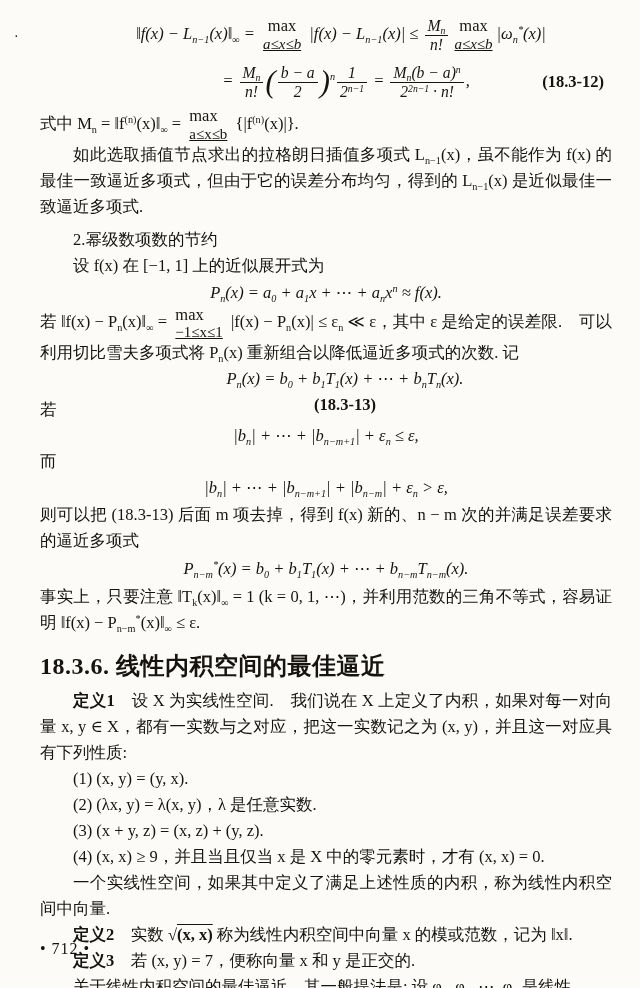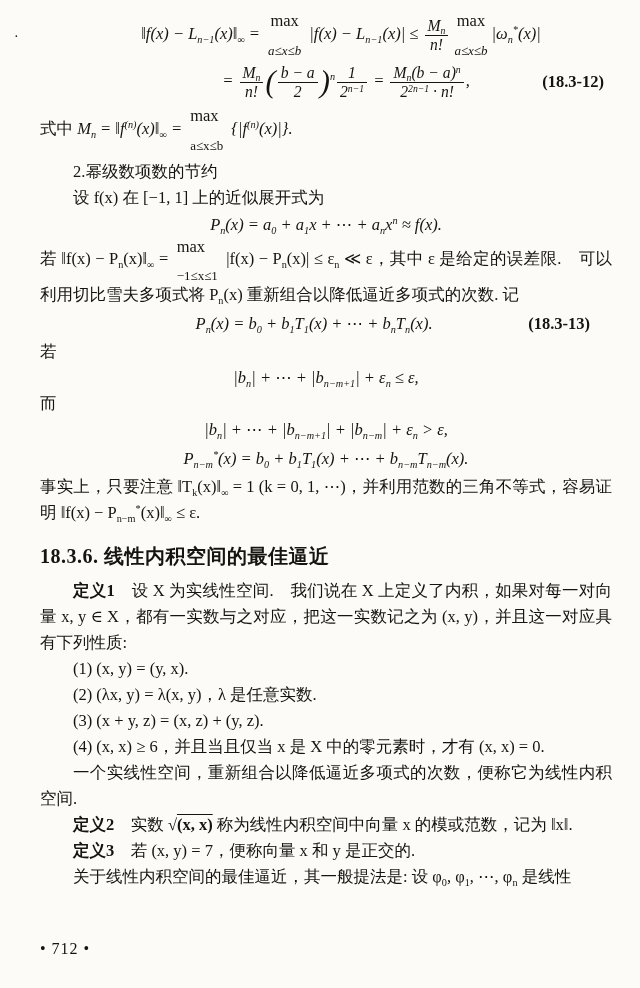--- a/index.html
+++ b/index.html
@@ -9,46 +9,46 @@
     background:#fcfbf8;
     color:#17140f;
     font-family:"Liberation Serif","DejaVu Serif","DejaVu Sans",serif;
     font-size:16.5px;line-height:26px;
     box-sizing:border-box;
     padding:12px 28px 0 40px;
     overflow:hidden;
   }
   p{margin:0;text-align:justify;}
   .indent{text-indent:2em;}
-  .mi{font-style:italic;}
+  .mi{}
   .disp{display:flex;align-items:center;white-space:nowrap;font-style:italic;}
   .disp .mid{flex:1;text-align:center;}
   .frac{display:inline-block;vertical-align:middle;line-height:1.12;font-size:0.95em;margin:0 2px;}
   .frac .num{display:block;padding:0 3px;}
   .frac .den{display:block;border-top:1.4px solid #17140f;padding:0 3px;}
   .limop{display:inline-block;vertical-align:middle;line-height:1;margin:0 4px;}
   .limop .op{display:block;font-style:normal;}
-  .limop .lim{display:block;font-size:13px;margin-top:14px;}
+  .limop .lim{display:block;font-size:15px;margin-top:2px;text-decoration:underline;}
   .bp{font-size:1.85em;vertical-align:middle;line-height:0;font-weight:300;}
   sub,sup{font-size:0.62em;line-height:0;}
   sub{vertical-align:-0.35em;}
   sup{vertical-align:0.55em;}
   .ovl{text-decoration:overline;font-weight:bold;}
   .eqnum{font-weight:bold;font-style:normal;text-align:center;}
   .noise-dot{position:absolute;left:14px;top:24px;font-size:14px;}
   .eq1{height:42px;margin-top:2px;padding-left:30px;}
   .eq2{height:52px;padding:0 8px 0 110px;}
   .where-line{line-height:30px;white-space:nowrap;}
   .sub-heading{font-weight:normal;margin-top:7px;}
   .eqrow-pn{height:28px;}
-  .eqrow-13{height:32px;padding:0 22px 0 60px;}
+  .eqrow-13{height:32px;padding:0 22px 0 60px;flex-direction:column;}
   .standalone{line-height:23px;}
   .ineq{height:29px;}
   .eqrow-pstar{height:30px;}
-  .section-heading{font-size:20px;font-weight:bold;line-height:26px;margin:17px 0 9px;letter-spacing:0.5px;}
+  .section-heading{font-size:24px;font-weight:bold;line-height:26px;margin:17px 0 9px;letter-spacing:0.5px;}
   .deflabel{font-weight:bold;}
   .pagenum{position:absolute;left:40px;bottom:26px;font-size:16px;letter-spacing:1px;}
 </style>
 </head>
 <body>
 
 <div class="page">
 
   <span class="noise-dot">·</span>
 
@@ -62,20 +62,21 @@
     <span class="mid">
       <span>= </span><span class="frac"><span class="num">M<sub>n</sub></span><span class="den">n!</span></span><span class="bp">(</span><span class="frac"><span class="num">b − a</span><span class="den">2</span></span><span class="bp">)</span><sup>n</sup><span class="frac"><span class="num">1</span><span class="den">2<sup>n−1</sup></span></span><span> = </span><span class="frac"><span class="num">M<sub>n</sub>(b − a)<sup>n</sup></span><span class="den">2<sup>2n−1</sup> · n!</span></span><span>,</span>
     </span>
     <span class="eqnum">(18.3-12)</span>
   </div>
 
   <p class="where-line">
     <span>式中 </span><span class="mi">M<sub>n</sub> = ‖f<sup>(n)</sup>(x)‖<sub>∞</sub> = </span><span class="limop"><span class="op">max</span><span class="lim">a≤x≤b</span></span><span class="mi"> {|f<sup>(n)</sup>(x)|}.</span>
   </p>
 
+  <p class="indent">如此选取插值节点求出的拉格朗日插值多项式 L<sub>n−1</sub>(x)，虽不能作为 f(x) 的最佳一致逼近多项式，但由于它的误差分布均匀，得到的 L<sub>n−1</sub>(x) 是近似最佳一致逼近多项式.</p>
 
   <p class="indent sub-heading">2.幂级数项数的节约</p>
 
   <p class="indent">设 f(x) 在 [−1, 1] 上的近似展开式为</p>
 
   <div class="disp eqrow-pn">
     <span class="mid">P<sub>n</sub>(x) = a<sub>0</sub> + a<sub>1</sub>x + ⋯ + a<sub>n</sub>x<sup>n</sup> ≈ f(x).</span>
   </div>
 
   <p>
@@ -92,39 +93,40 @@
   <div class="disp ineq">
     <span class="mid">|b<sub>n</sub>| + ⋯ + |b<sub>n−m+1</sub>| + ε<sub>n</sub> ≤ ε,</span>
   </div>
 
   <p class="standalone">而</p>
 
   <div class="disp ineq">
     <span class="mid">|b<sub>n</sub>| + ⋯ + |b<sub>n−m+1</sub>| + |b<sub>n−m</sub>| + ε<sub>n</sub> &gt; ε,</span>
   </div>
 
+  <p>则可以把 (18.3-13) 后面 m 项去掉，得到 f(x) 新的、n − m 次的并满足误差要求的逼近多项式</p>
 
   <div class="disp eqrow-pstar">
     <span class="mid">P<sub>n−m</sub><sup>*</sup>(x) = b<sub>0</sub> + b<sub>1</sub>T<sub>1</sub>(x) + ⋯ + b<sub>n−m</sub>T<sub>n−m</sub>(x).</span>
   </div>
 
   <p>事实上，只要注意 ‖T<sub>k</sub>(x)‖<sub>∞</sub> = 1 (k = 0, 1, ⋯)，并利用范数的三角不等式，容易证明 ‖f(x) − P<sub>n−m</sub><sup>*</sup>(x)‖<sub>∞</sub> ≤ ε.</p>
 
   <h2 class="section-heading">18.3.6. 线性内积空间的最佳逼近</h2>
 
   <p class="indent">
     <span class="deflabel">定义1</span><span>　设 X 为实线性空间.　我们说在 X 上定义了内积，如果对每一对向量 x, y ∈ X，都有一实数与之对应，把这一实数记之为 (x, y)，并且这一对应具有下列性质:</span>
   </p>
 
   <p class="indent">(1) (x, y) = (y, x).</p>
   <p class="indent">(2) (λx, y) = λ(x, y)，λ 是任意实数.</p>
   <p class="indent">(3) (x + y, z) = (x, z) + (y, z).</p>
-  <p class="indent">(4) (x, x) ≥ 6，并且当且仅当 x 是 X 中的零元素时，才有 (x, x) = 0.</p>
+  <p class="indent">(4) (x, x) ≥ 9，并且当且仅当 x 是 X 中的零元素时，才有 (x, x) = 0.</p>
 
-  <p class="indent">一个实线性空间，重新组合以降低逼近多项式的次数，便称它为线性内积空间.</p>
+  <p class="indent">一个实线性空间，如果其中定义了满足上述性质的内积，称为线性内积空间中向量.</p>
 
   <p class="indent">
     <span class="deflabel">定义2</span><span>　实数 √<span class="ovl">(x, x)</span> 称为线性内积空间中向量 x 的模或范数，记为 ‖x‖.</span>
   </p>
 
   <p class="indent">
     <span class="deflabel">定义3</span><span>　若 (x, y) = 7，便称向量 x 和 y 是正交的.</span>
   </p>
 
   <p class="indent">关于线性内积空间的最佳逼近，其一般提法是: 设 φ<sub>0</sub>, φ<sub>1</sub>, ⋯, φ<sub>n</sub> 是线性</p>

